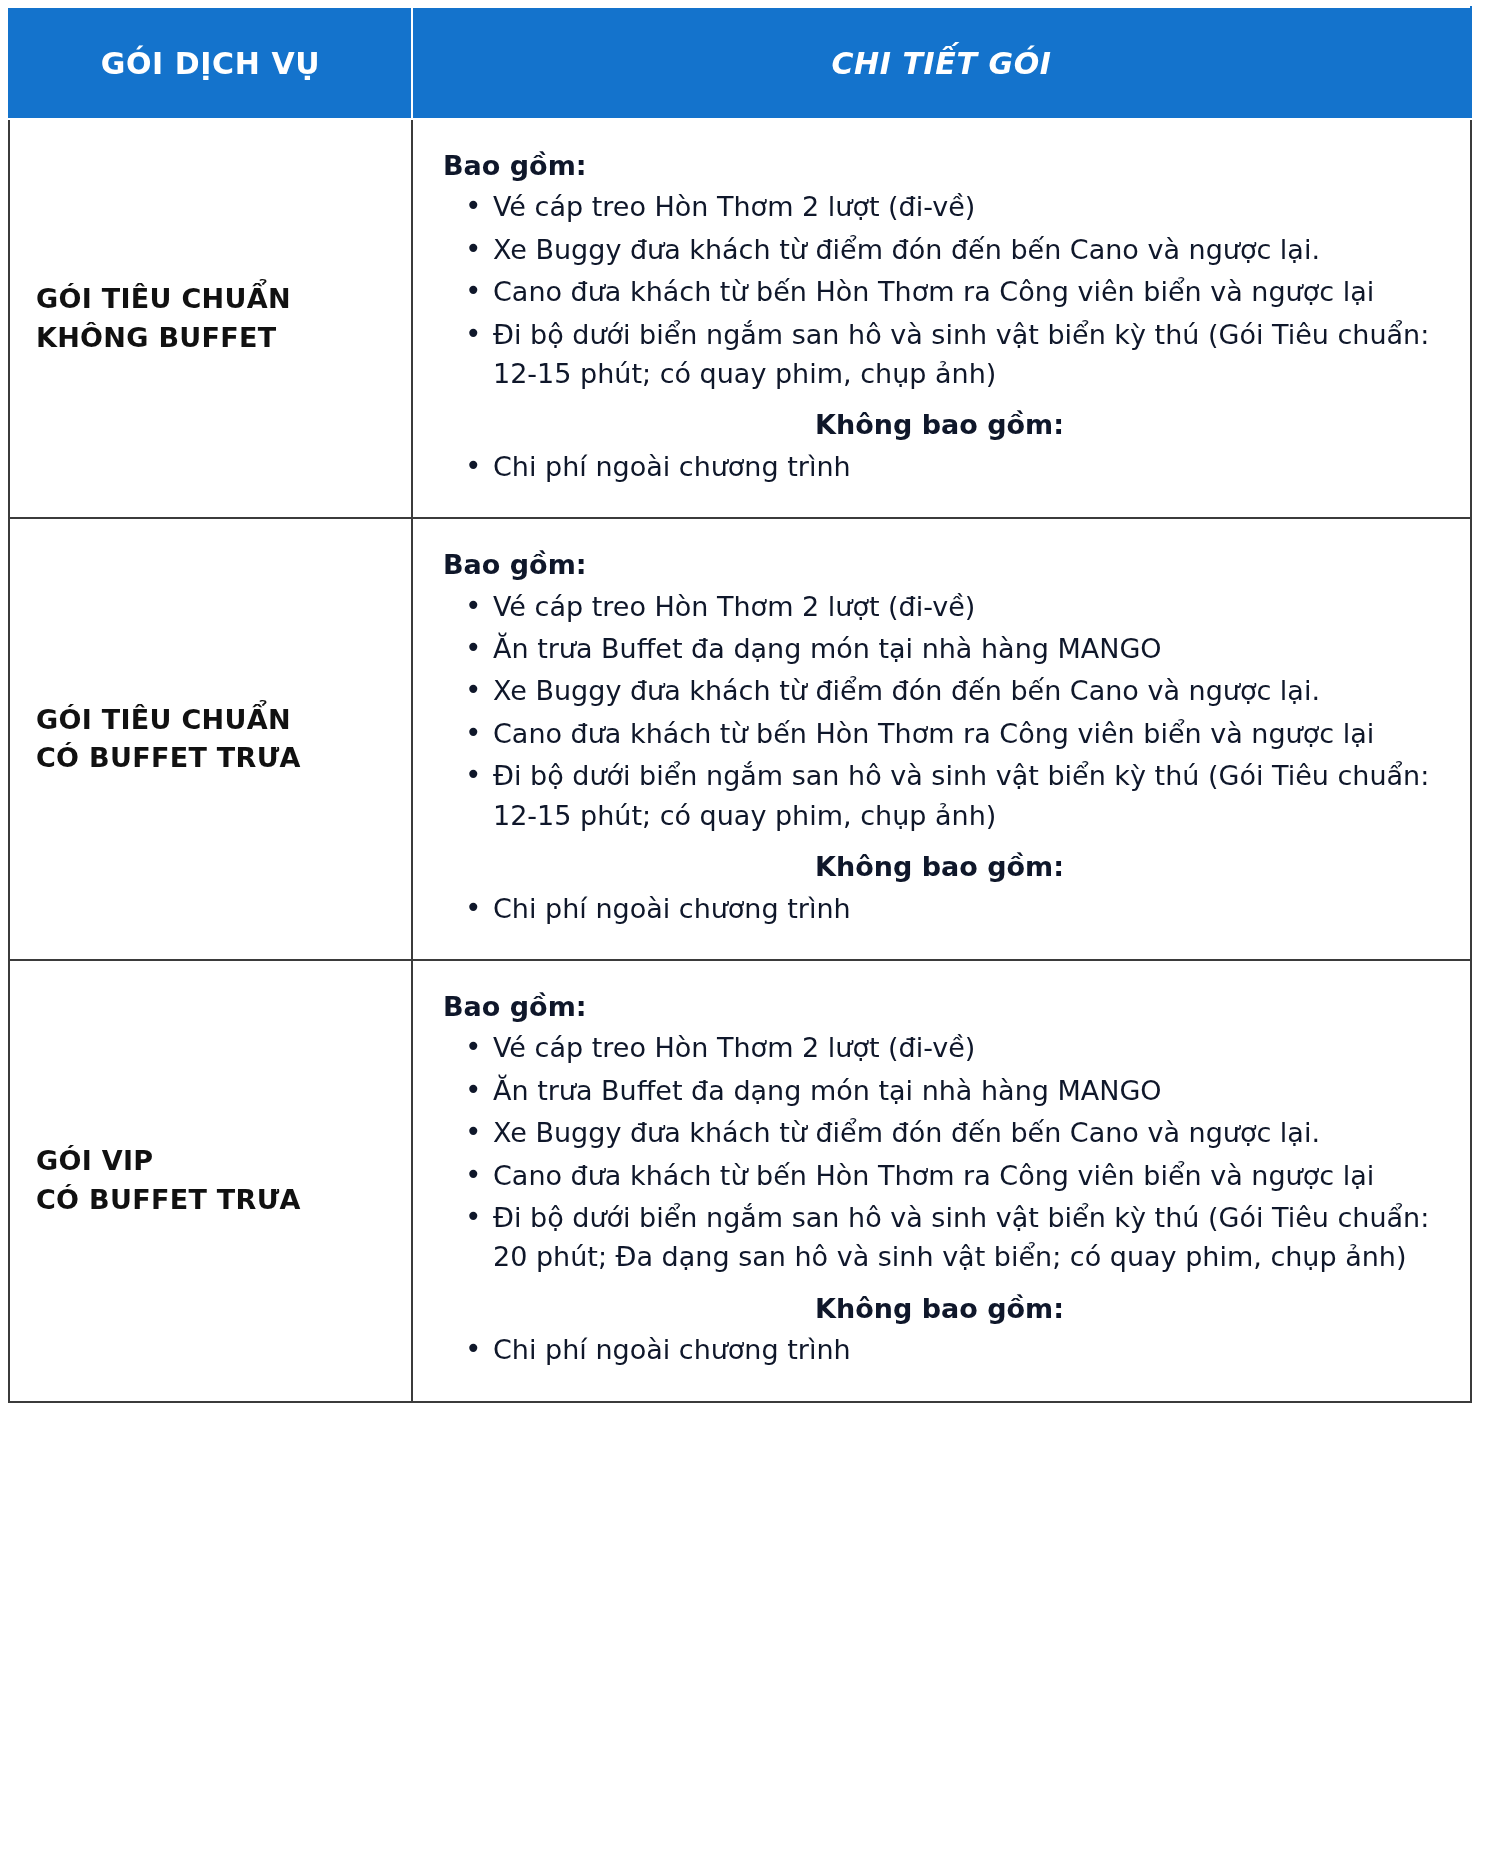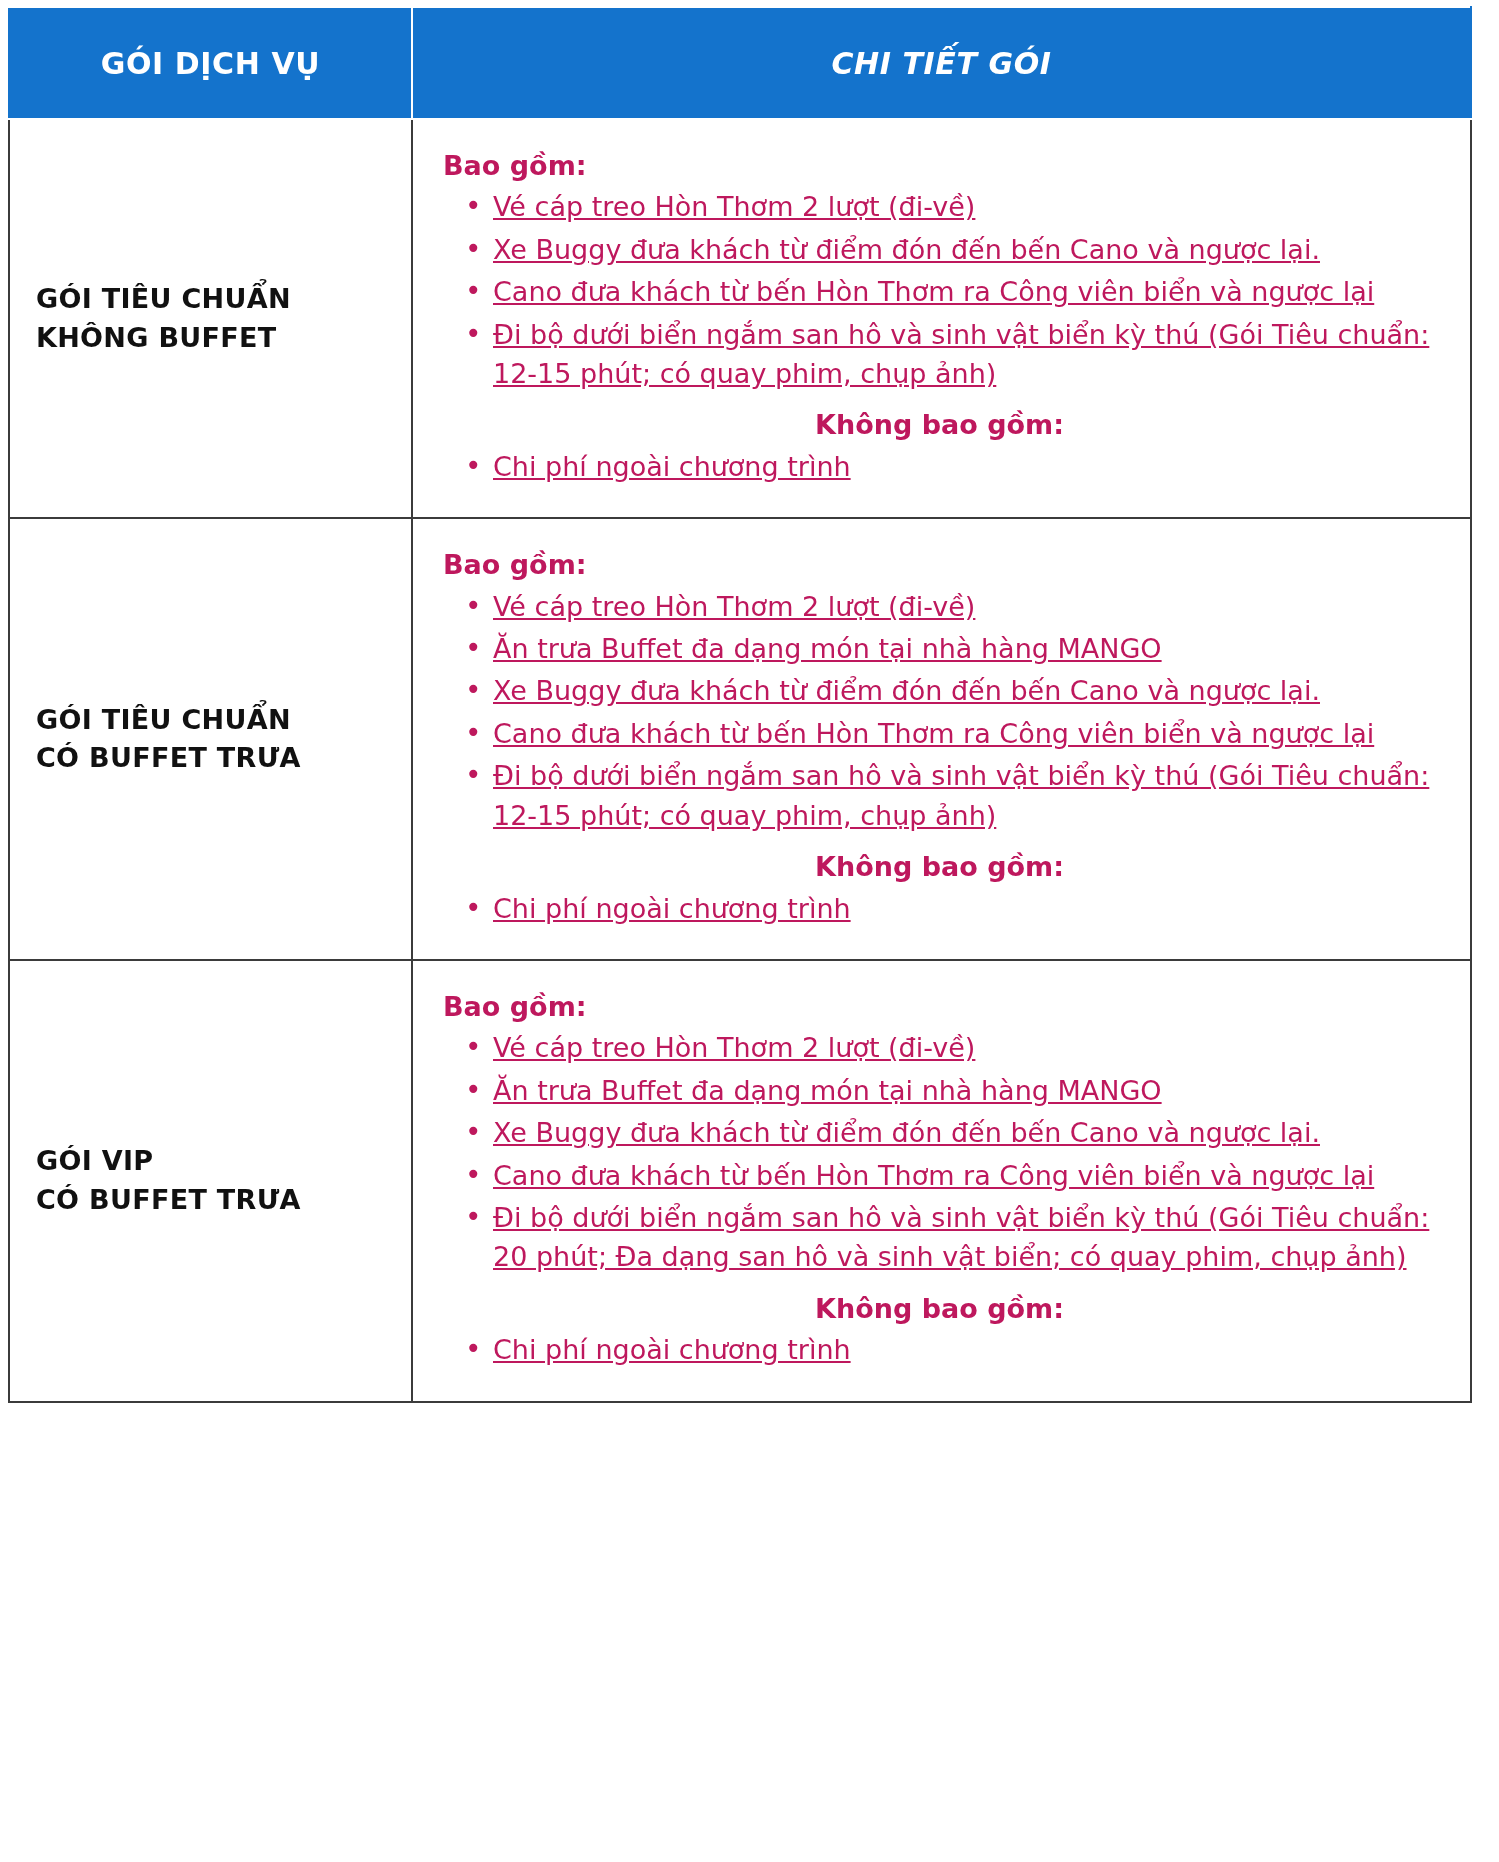--- a/index.html
+++ b/index.html
@@ -52,36 +52,35 @@
     font-weight: bold;
     line-height: 1.42;
     letter-spacing: 0.3px;
     color: #111111;
     text-transform: uppercase;
   }
   tbody td.pkg-detail {
     padding: 26px 34px 28px 30px;
     font-size: 27px;
     line-height: 1.46;
-    color: #be185d;
+    color: #0f172a;
   }
   .sec-title {
     font-weight: bold;
     margin: 0 0 2px 0;
     font-size: 27px;
   }
   .sec-title.second {
     margin-top: 12px;
     text-align: center;
   }
   ul.items {
     margin: 0 0 0 0;
     padding: 0 0 0 48px;
     list-style: none;
-    text-decoration: underline;
   }
   ul.items li {
     position: relative;
     padding: 0 0 0 2px;
     margin: 0 0 3px 0;
   }
   ul.items li::before {
     content: "\2022";
     position: absolute;
     left: -26px;

